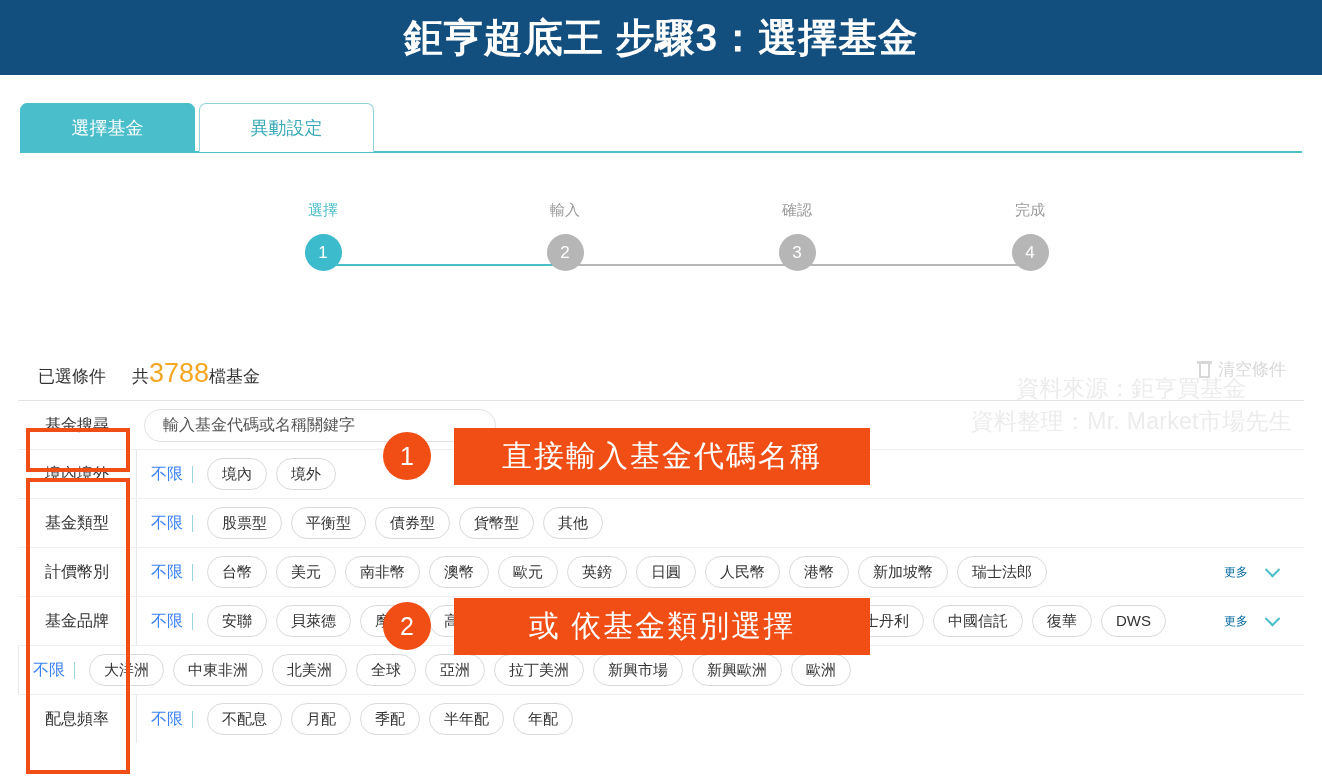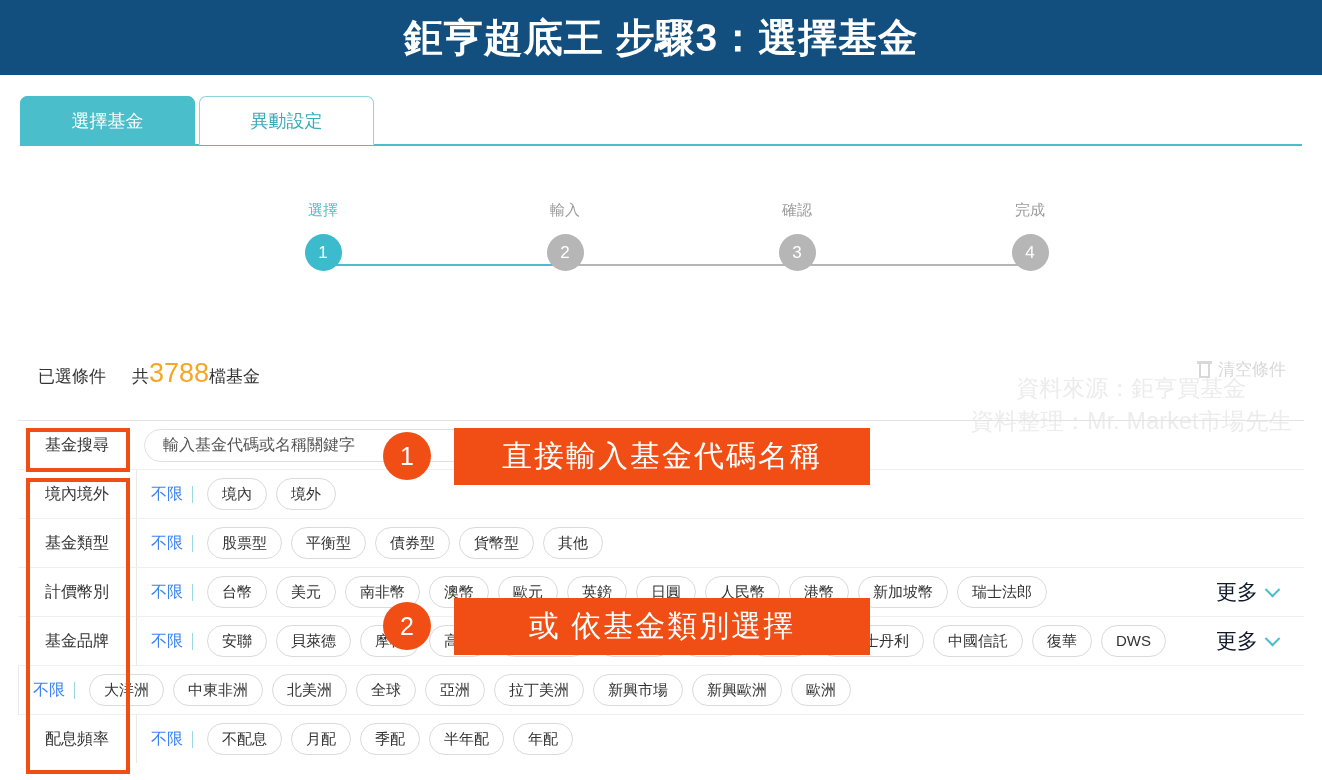--- a/index.html
+++ b/index.html
@@ -25,21 +25,21 @@
   .titlebar .title {
     color: #ffffff;
     font-size: 39px;
     font-weight: bold;
     letter-spacing: 1px;
     white-space: nowrap;
   }
 
   
   .tabbar {
-    position: absolute; left: 0; top: 78px;
+    position: absolute; left: 0; top: 85px;
     width: 1322px; height: 68px;
   }
   .tabbar .tabline {
     position: absolute; left: 20px; top: 66px;
     width: 1282px; height: 2px;
     background: #4BBECB;
   }
   .tab {
     position: absolute; top: 18px;
     height: 49px;
@@ -136,21 +136,21 @@
     color: #ececec;
     font-size: 23px;
     line-height: 1.45;
     pointer-events: none;
     white-space: nowrap;
   }
   .watermark .wline2 { letter-spacing: 0.3px; }
 
   
   .filters {
-    position: absolute; left: 18px; top: 420px;
+    position: absolute; left: 18px; top: 400px;
     width: 1286px;
     border-top: 1px solid #e3e3e3;
   }
   .frow {
     display: flex; align-items: center;
     border-bottom: 1px solid #efefef;
     min-height: 48px;
     position: relative;
   }
   .frow:last-child { border-bottom: none; }
@@ -188,22 +188,22 @@
     background: #ffffff;
     color: #333;
     font-size: 15px;
     padding: 5px 14px;
     white-space: nowrap;
     cursor: pointer;
     line-height: 1.35;
   }
   .more {
     margin-left: auto; margin-right: 26px;
-    color: #0f172a; font-size: 21px;
-    display: inline-flex; align-items: center; gap: 9px;
+    color: #0369a1; font-size: 12px;
+    display: inline-flex; align-items: center; gap: 19px;
     cursor: pointer; white-space: nowrap;
   }
   .chev {
     display: inline-block;
     width: 11px; height: 11px;
     border-right: 2px solid #4BBECB;
     border-bottom: 2px solid #4BBECB;
     transform: rotate(45deg) translate(-2px,-2px);
   }
 

